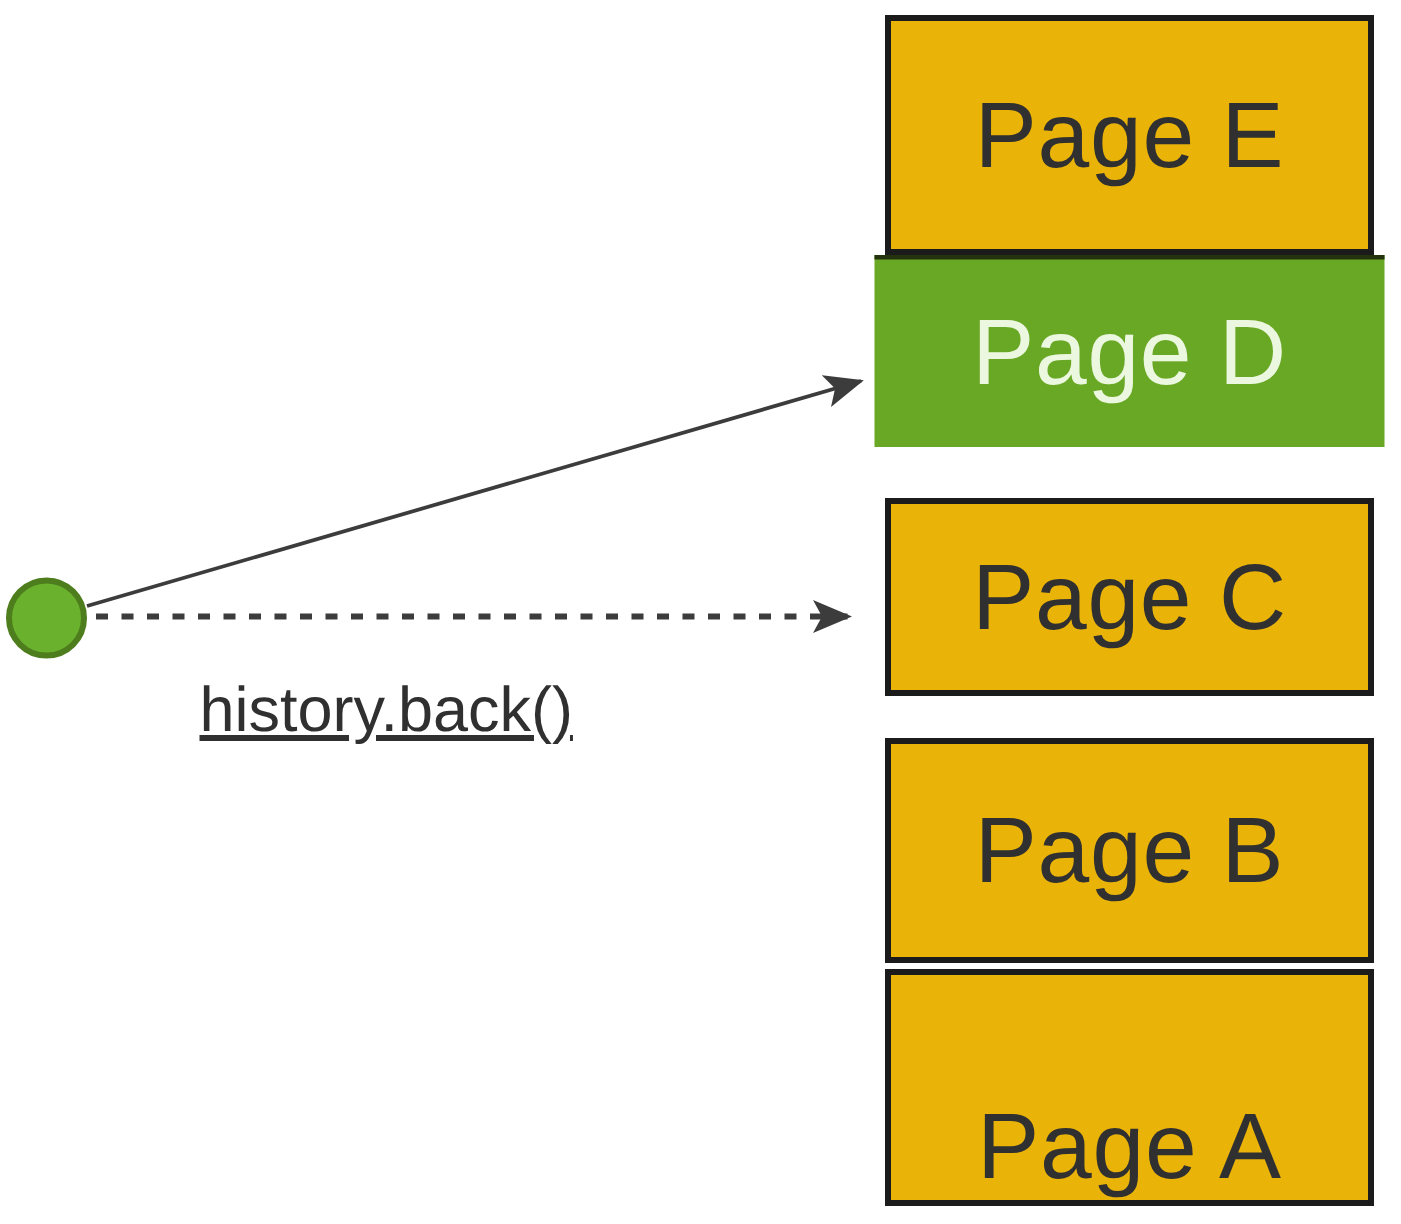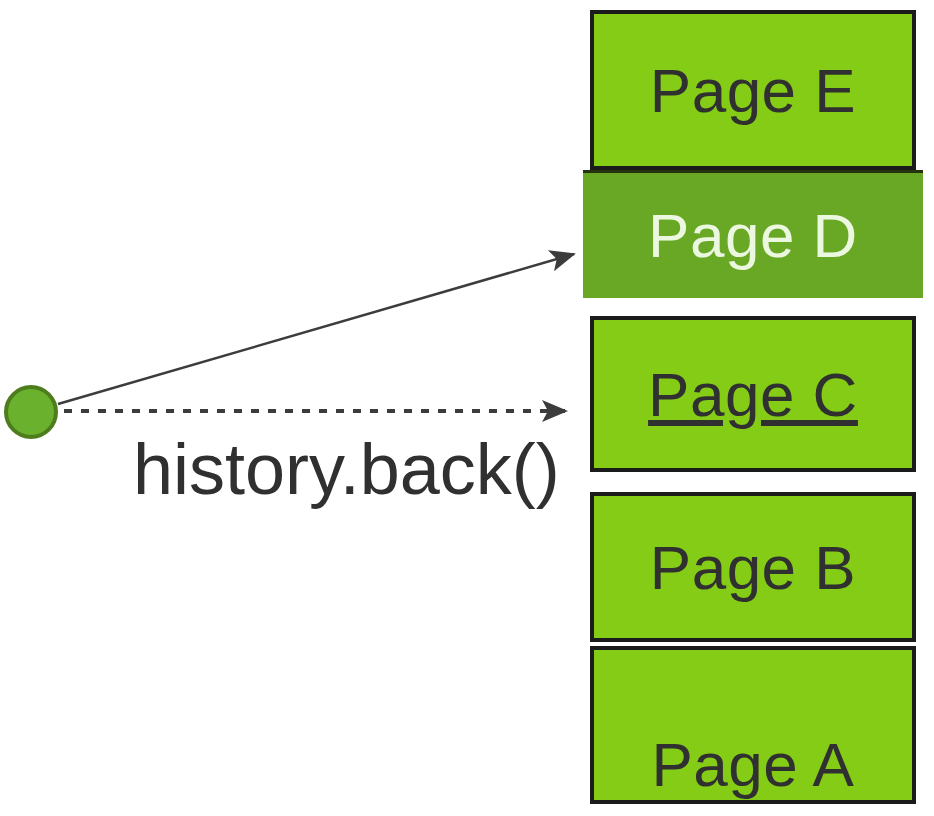--- a/index.html
+++ b/index.html
@@ -30,51 +30,52 @@
     width: 934px; height: 816px;
     pointer-events: none;
   }
 
   .stack { position: absolute; left: 0; top: 0; width: 100%; height: 100%; }
 
   .page-box {
     position: absolute;
     left: 590px;
     width: 326px;
-    background: #84cc16;
+    background: #eab308;
     border: 4px solid var(--box-border);
     display: flex;
     align-items: center;
     justify-content: center;
     font-size: 62px;
     color: var(--text-dark);
     letter-spacing: 0.5px;
   }
   .box-e { top: 10px;  height: 160px; }
   .box-d {
     top: 170px; height: 128px;
     left: 583px; width: 340px;
     background: var(--accent-green);
     border: none;
     border-top: 3px solid #24330e;
     color: var(--accent-green-text);
     z-index: 2;
   }
-  .box-c { top: 316px; height: 156px; text-decoration: underline; }
+  .box-c { top: 332px; height: 132px; }
   .box-b { top: 492px; height: 150px; justify-content: center; }
   .box-a { top: 646px; height: 158px; align-items: flex-end; }
 
   .history-label {
     position: absolute;
     left: 133px;
-    top: 426px;
-    font-size: 72px;
+    top: 448px;
+    font-size: 42px;
     line-height: 1.2;
     color: var(--text-dark);
     white-space: nowrap;
+    text-decoration: underline;
   }
 </style>
 </head>
 <body>
 
 <div class="canvas">
 
   <div class="stack">
     <div class="page-box box-e">
       <span>Page E</span>

